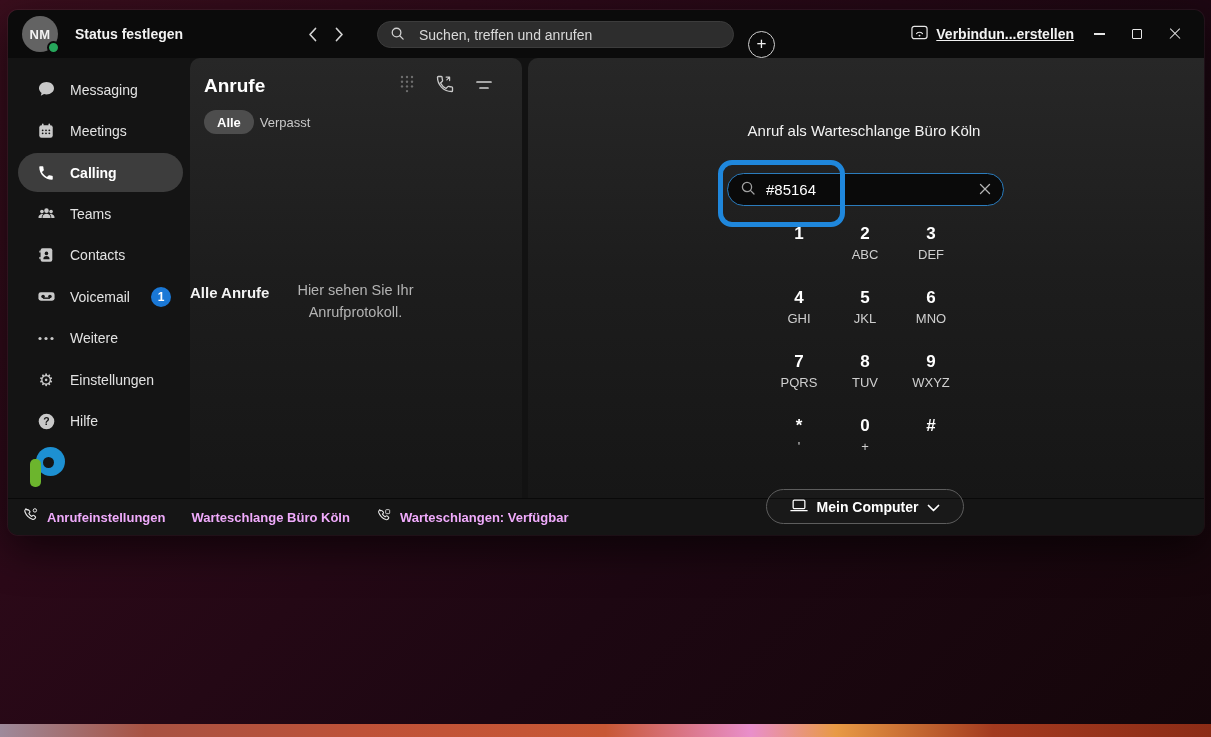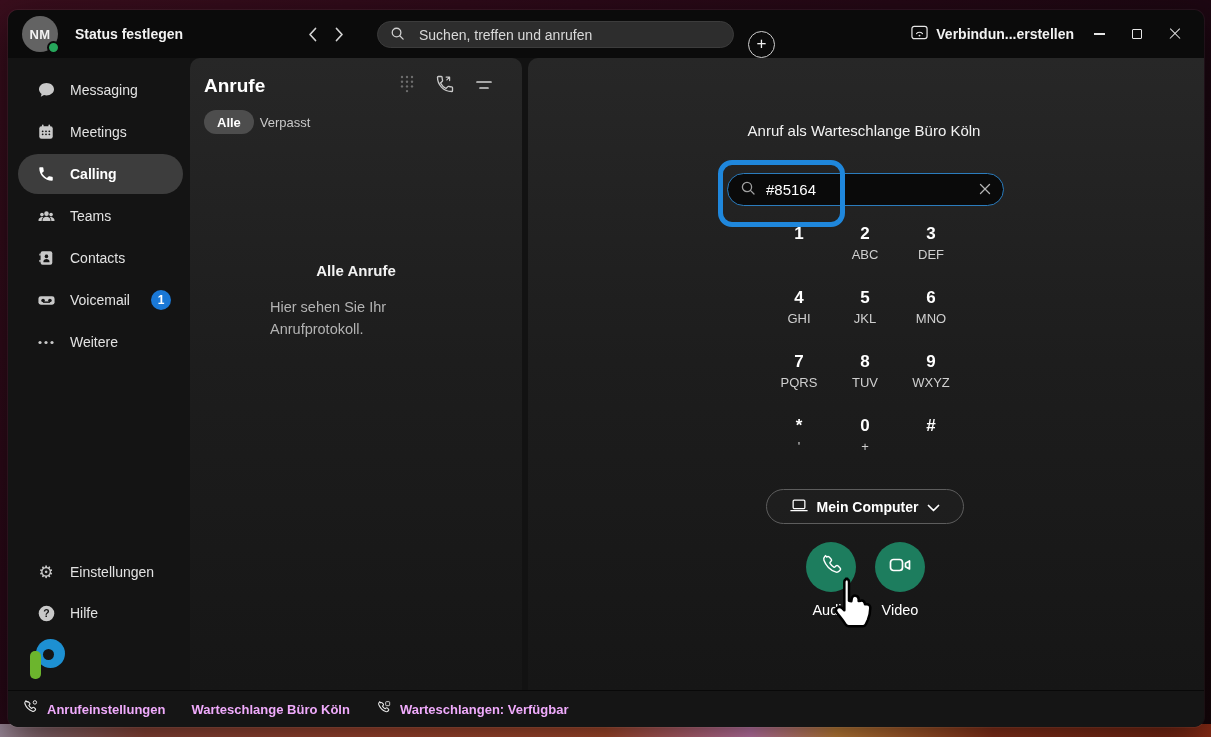--- a/index.html
+++ b/index.html
@@ -2,41 +2,41 @@
 <html style="--accent-blue: #1f87dc; --badge-blue: #1a78d6; --call-green: #1d7d5e; --presence-green: #26a65b;"><head>
 <meta charset="utf-8">
 <style>
   * { margin:0; padding:0; box-sizing:border-box; }
   html,body { width:1211px; height:737px; overflow:hidden;
     font-family:"Liberation Sans","DejaVu Sans",sans-serif; }
   body { position:relative; background:linear-gradient(135deg,#3a0e1d 0%,#2b0918 30%,#1d0712 62%,#15060a 100%); }
   .bottom-strip { position:absolute; left:0; right:0; bottom:0; height:13px;
     background:linear-gradient(90deg,#9d8a9b 0%,#a85242 12%,#bf5238 30%,#c85835 50%,#e98fcb 62%,#e89a45 69%,#a33a1f 82%,#8c2c16 100%); }
 
-  .window { position:absolute; left:8px; top:10px; width:1196px; height:717px;
+  .window { position:absolute; left:8px; top:10px; width:1196px; height:525px;
     border-radius:10px; background:#151515; overflow:hidden;
     display:flex; flex-direction:column; box-shadow:0 0 0 1px rgba(255,255,255,.05), 0 14px 40px rgba(0,0,0,.6); }
 
   
   .topbar { height:48px; flex:none; background:#0b0b0b; position:relative;
     display:flex; align-items:center; padding:0 14px; color:#f2f2f2; }
   .avatar-wrap { position:relative; width:36px; height:36px; flex:none; }
   .avatar { width:36px; height:36px; border-radius:50%; background:#636363; color:#f3f3f3;
     font-size:13px; font-weight:700; display:flex; align-items:center; justify-content:center; letter-spacing:.5px; }
   .presence { position:absolute; right:-2px; bottom:-2px; width:13px; height:13px; border-radius:50%;
     background:var(--presence-green); border:2.5px solid #0b0b0b; }
   .status-label { margin-left:17px; font-size:14px; font-weight:600; }
   .nav-arrows { position:absolute; left:300px; top:0; height:48px; display:flex; align-items:center; gap:18px; }
   .nav-arrows svg { display:block; }
   .search-pill { position:absolute; left:369px; top:11px; width:357px; height:27px; border-radius:14px;
     background:#2d2d2d; border:1px solid #3c3c3c; display:flex; align-items:center; padding:0 12px; gap:14px;
     color:#d9d9d9; font-size:14px; }
   .plus-btn { position:absolute; left:740px; top:21px; width:27px; height:27px; border-radius:50%;
     border:1.5px solid #cfcfcf; color:#efefef; font-size:17px; line-height:23px; text-align:center; font-weight:400; }
-  .topbar-right { position:absolute; right:10px; top:0; height:48px; display:flex; align-items:center; }
+  .topbar-right { position:absolute; right:10px; top:0; height:48px; display:flex; align-items:center;text-decoration:underline; }
   .connect-btn { display:flex; align-items:center; gap:8px; font-size:14px; font-weight:700; padding:0 6px; }
   .win-btn { width:38px; height:48px; display:flex; align-items:center; justify-content:center; }
   .glyph-min { width:11px; height:1.4px; background:#e6e6e6; display:block; }
   .glyph-max { width:10px; height:10px; border:1.2px solid #e6e6e6; border-radius:1px; display:block; }
   .glyph-close { position:relative; width:12px; height:12px; display:block; }
   .glyph-close::before,.glyph-close::after { content:""; position:absolute; left:-1px; top:5px; width:14px; height:1.4px; background:#e6e6e6; }
   .glyph-close::before { transform:rotate(45deg); } .glyph-close::after { transform:rotate(-45deg); }
 
   
   .main { flex:1; min-height:0; display:flex; background:#141414; }
@@ -57,21 +57,21 @@
   .panels { flex:1; min-width:0; display:flex; gap:6px; background:#121212; }
   .panel { background:linear-gradient(180deg,#272727 0%,#1d1d1d 48%,#161616 100%); }
   .calls-panel { width:332px; flex:none; border-radius:10px 10px 0 0; padding:16px 0 0; display:flex; flex-direction:column; }
   .calls-header { display:flex; align-items:center; padding:0 30px 0 14px; }
   .calls-title { font-size:19px; font-weight:700; color:#fff; }
   .calls-header-icons { margin-left:auto; display:flex; align-items:center; gap:21px; }
   .tabs { display:flex; align-items:center; margin:12px 0 0 14px; gap:6px; }
   .tab-pill { height:24px; padding:0 13px; border-radius:12px; background:#4d4d4d; color:#fff;
     font-size:13px; font-weight:700; display:flex; align-items:center; }
   .tab-plain { font-size:13px; color:#c9c9c9; }
-  .empty-state { margin-top:128px; display:flex; flex-direction:column; align-items:center; }
+  .empty-state { margin-top:128px; display:flex; flex-direction:row; align-items:center; text-align:center; }
   .empty-title { font-size:15px; font-weight:700; color:#f3f3f3; }
   .empty-sub { margin-top:17px; width:172px; font-size:14.5px; line-height:22px; color:#b3b3b3; }
 
   .dial-panel { flex:1; min-width:0; border-radius:10px 0 0 0; position:relative; }
   .dial-title { position:absolute; top:64px; left:0; right:4px; text-align:center; font-size:15px; color:#f2f2f2; }
   .dial-input { position:absolute; left:199px; top:115px; width:277px; height:33px; border-radius:17px;
     border:1px solid #2b7cbd; background:#0a0a0a; display:flex; align-items:center; padding:0 12px; }
   .dial-input .value { flex:1; margin-left:10px; font-size:15px; color:#fff; }
   .click-highlight { position:absolute; left:190px; top:102px; width:127px; height:67px;
     border:5px solid var(--accent-blue); border-radius:14px; pointer-events:none; }

